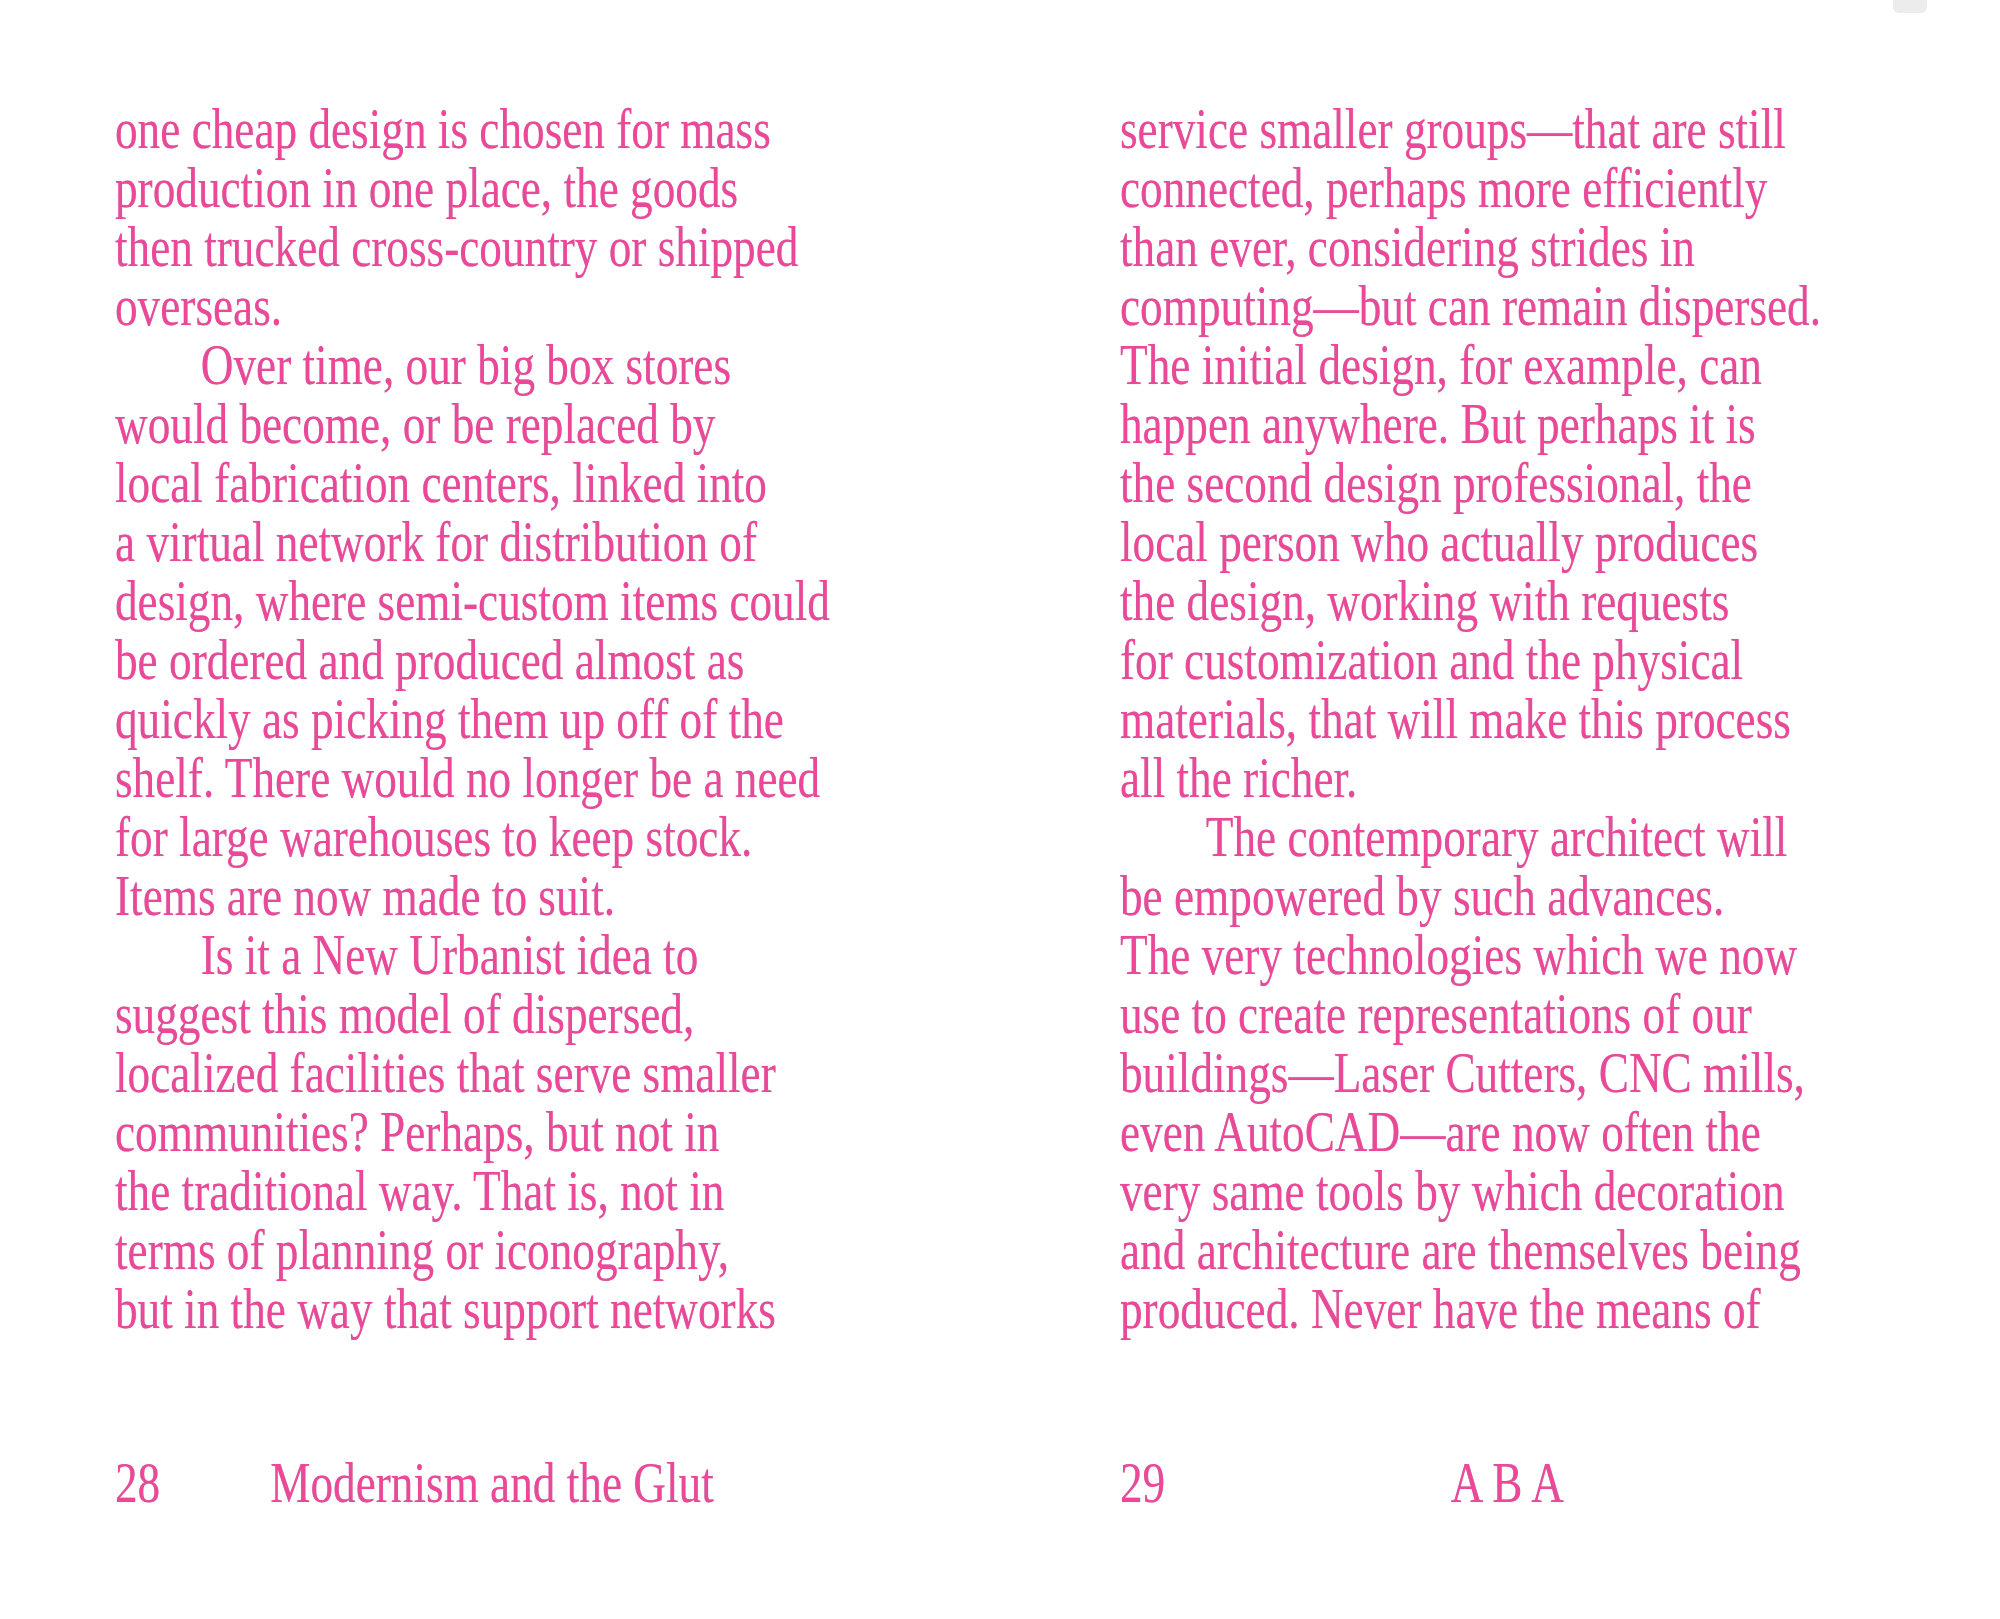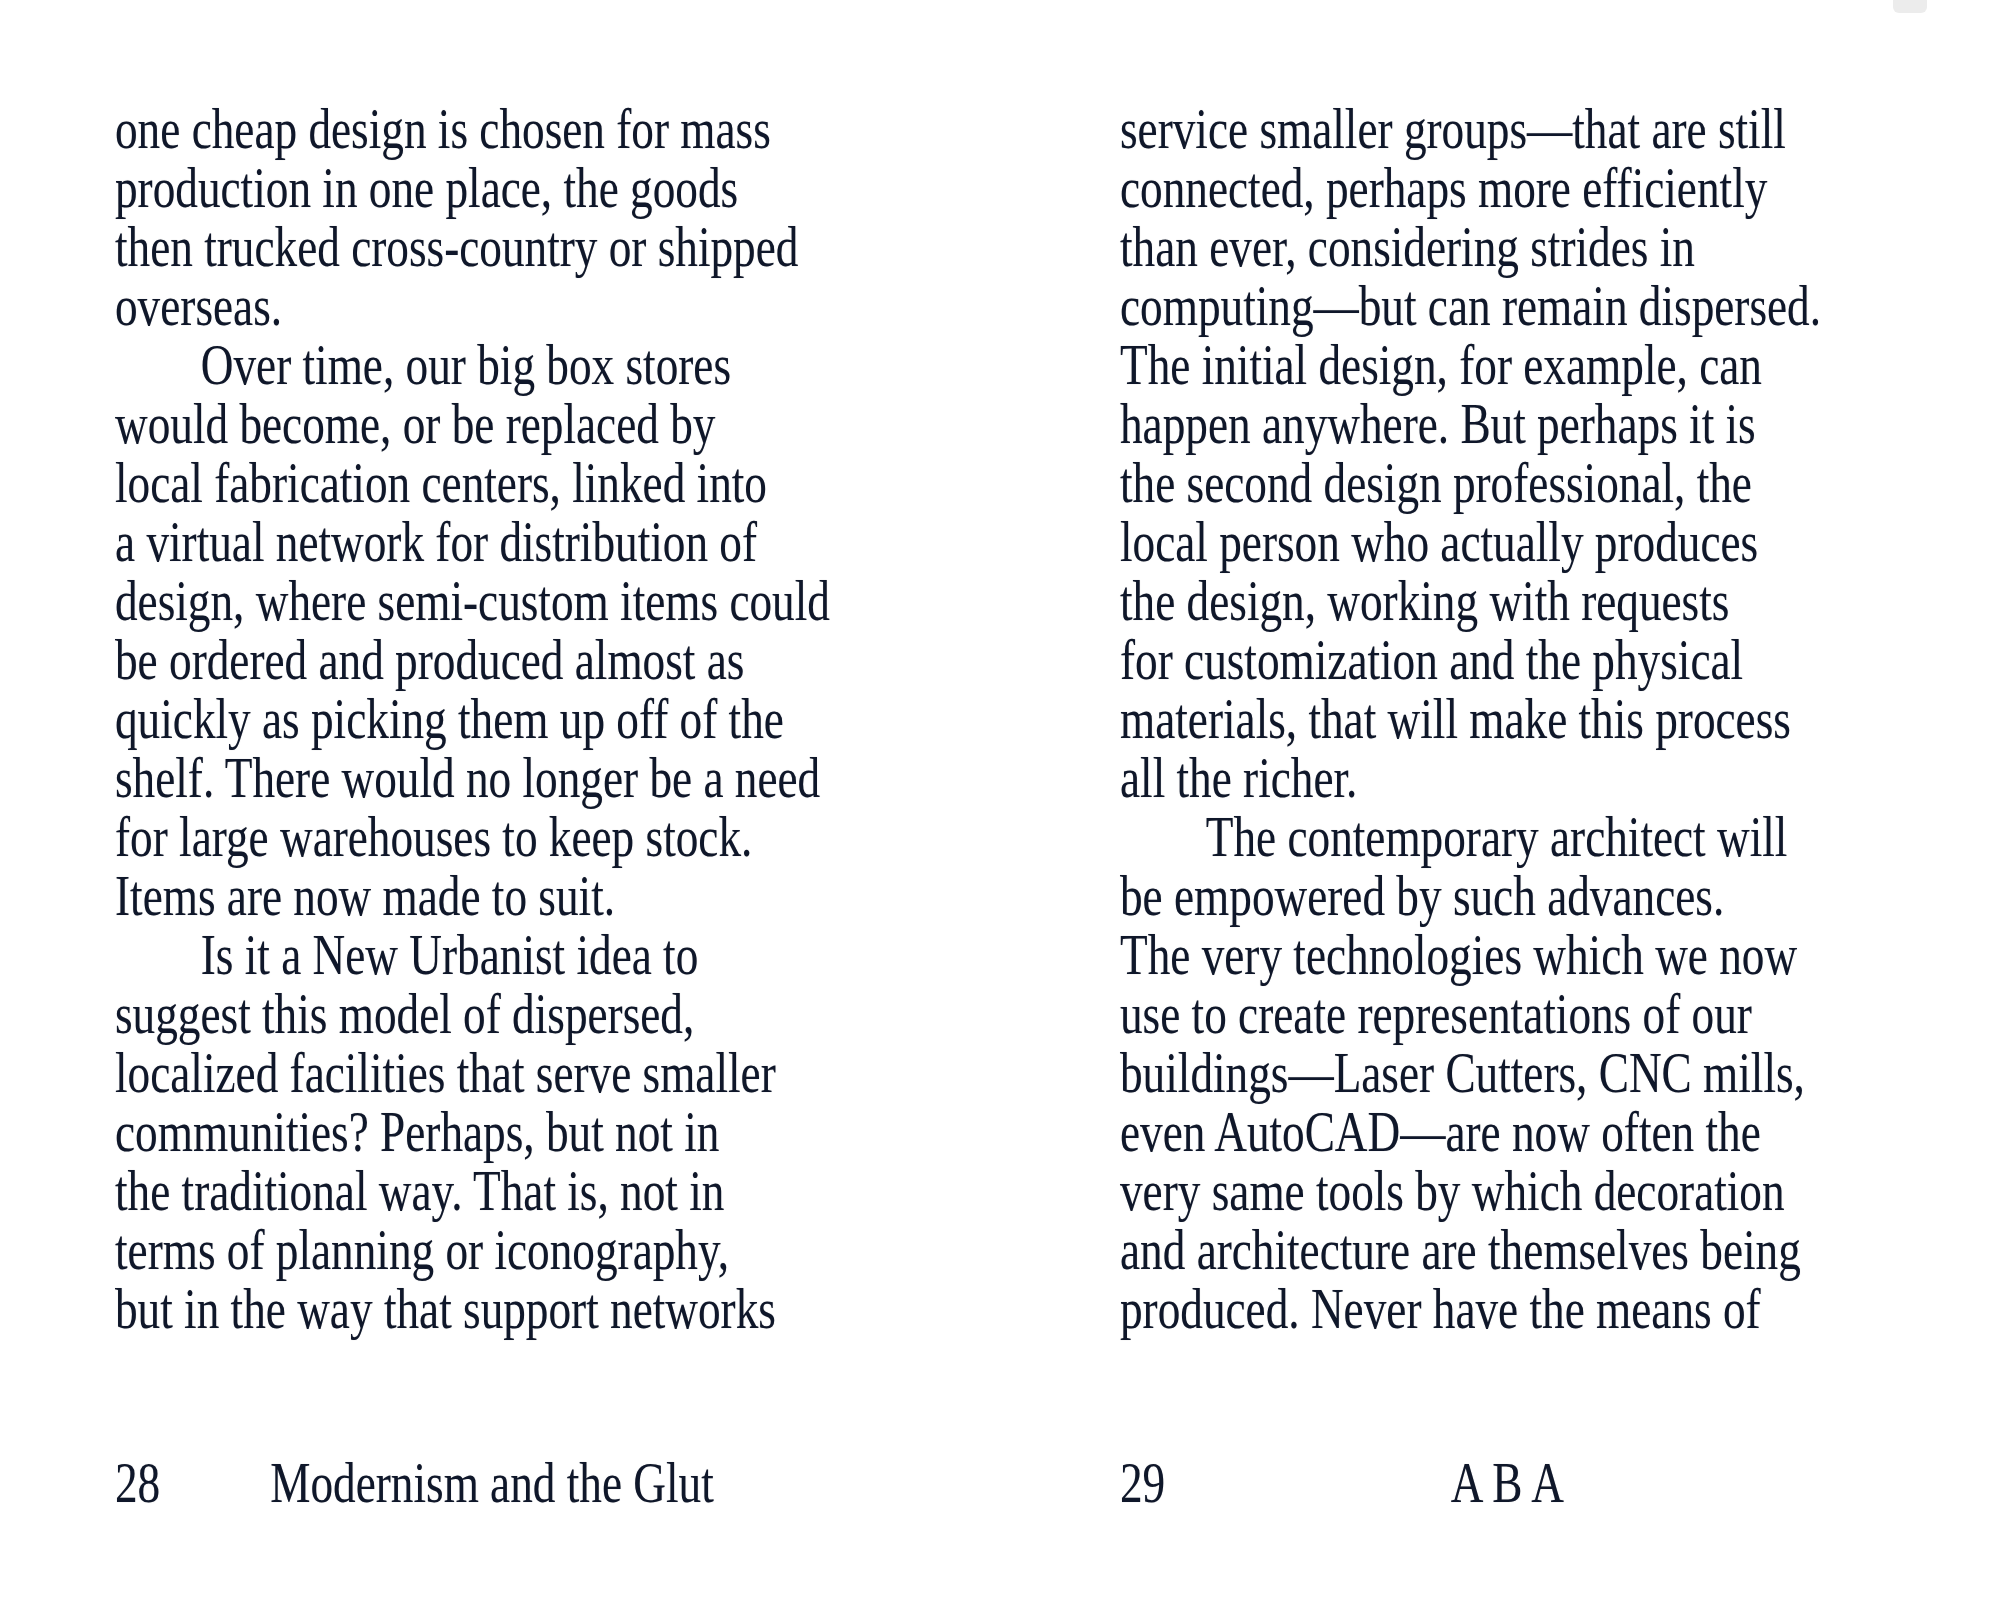--- a/index.html
+++ b/index.html
@@ -7,21 +7,21 @@
     padding: 0;
     background: #ffffff;
   }
   #canvas {
     position: relative;
     width: 2000px;
     height: 1619px;
     background: #ffffff;
     overflow: hidden;
     font-family: "Liberation Serif", "DejaVu Serif", serif;
-    color: #0f172a;
+    color: #ec4899;
   }
   .text-col {
     position: absolute;
     top: 99px;
     font-size: 58px;
     line-height: 59px;
     white-space: nowrap;
     transform: scaleX(0.78);
     transform-origin: 0 0;
     text-shadow: 0 0 1px rgba(10,10,10,0.28);

